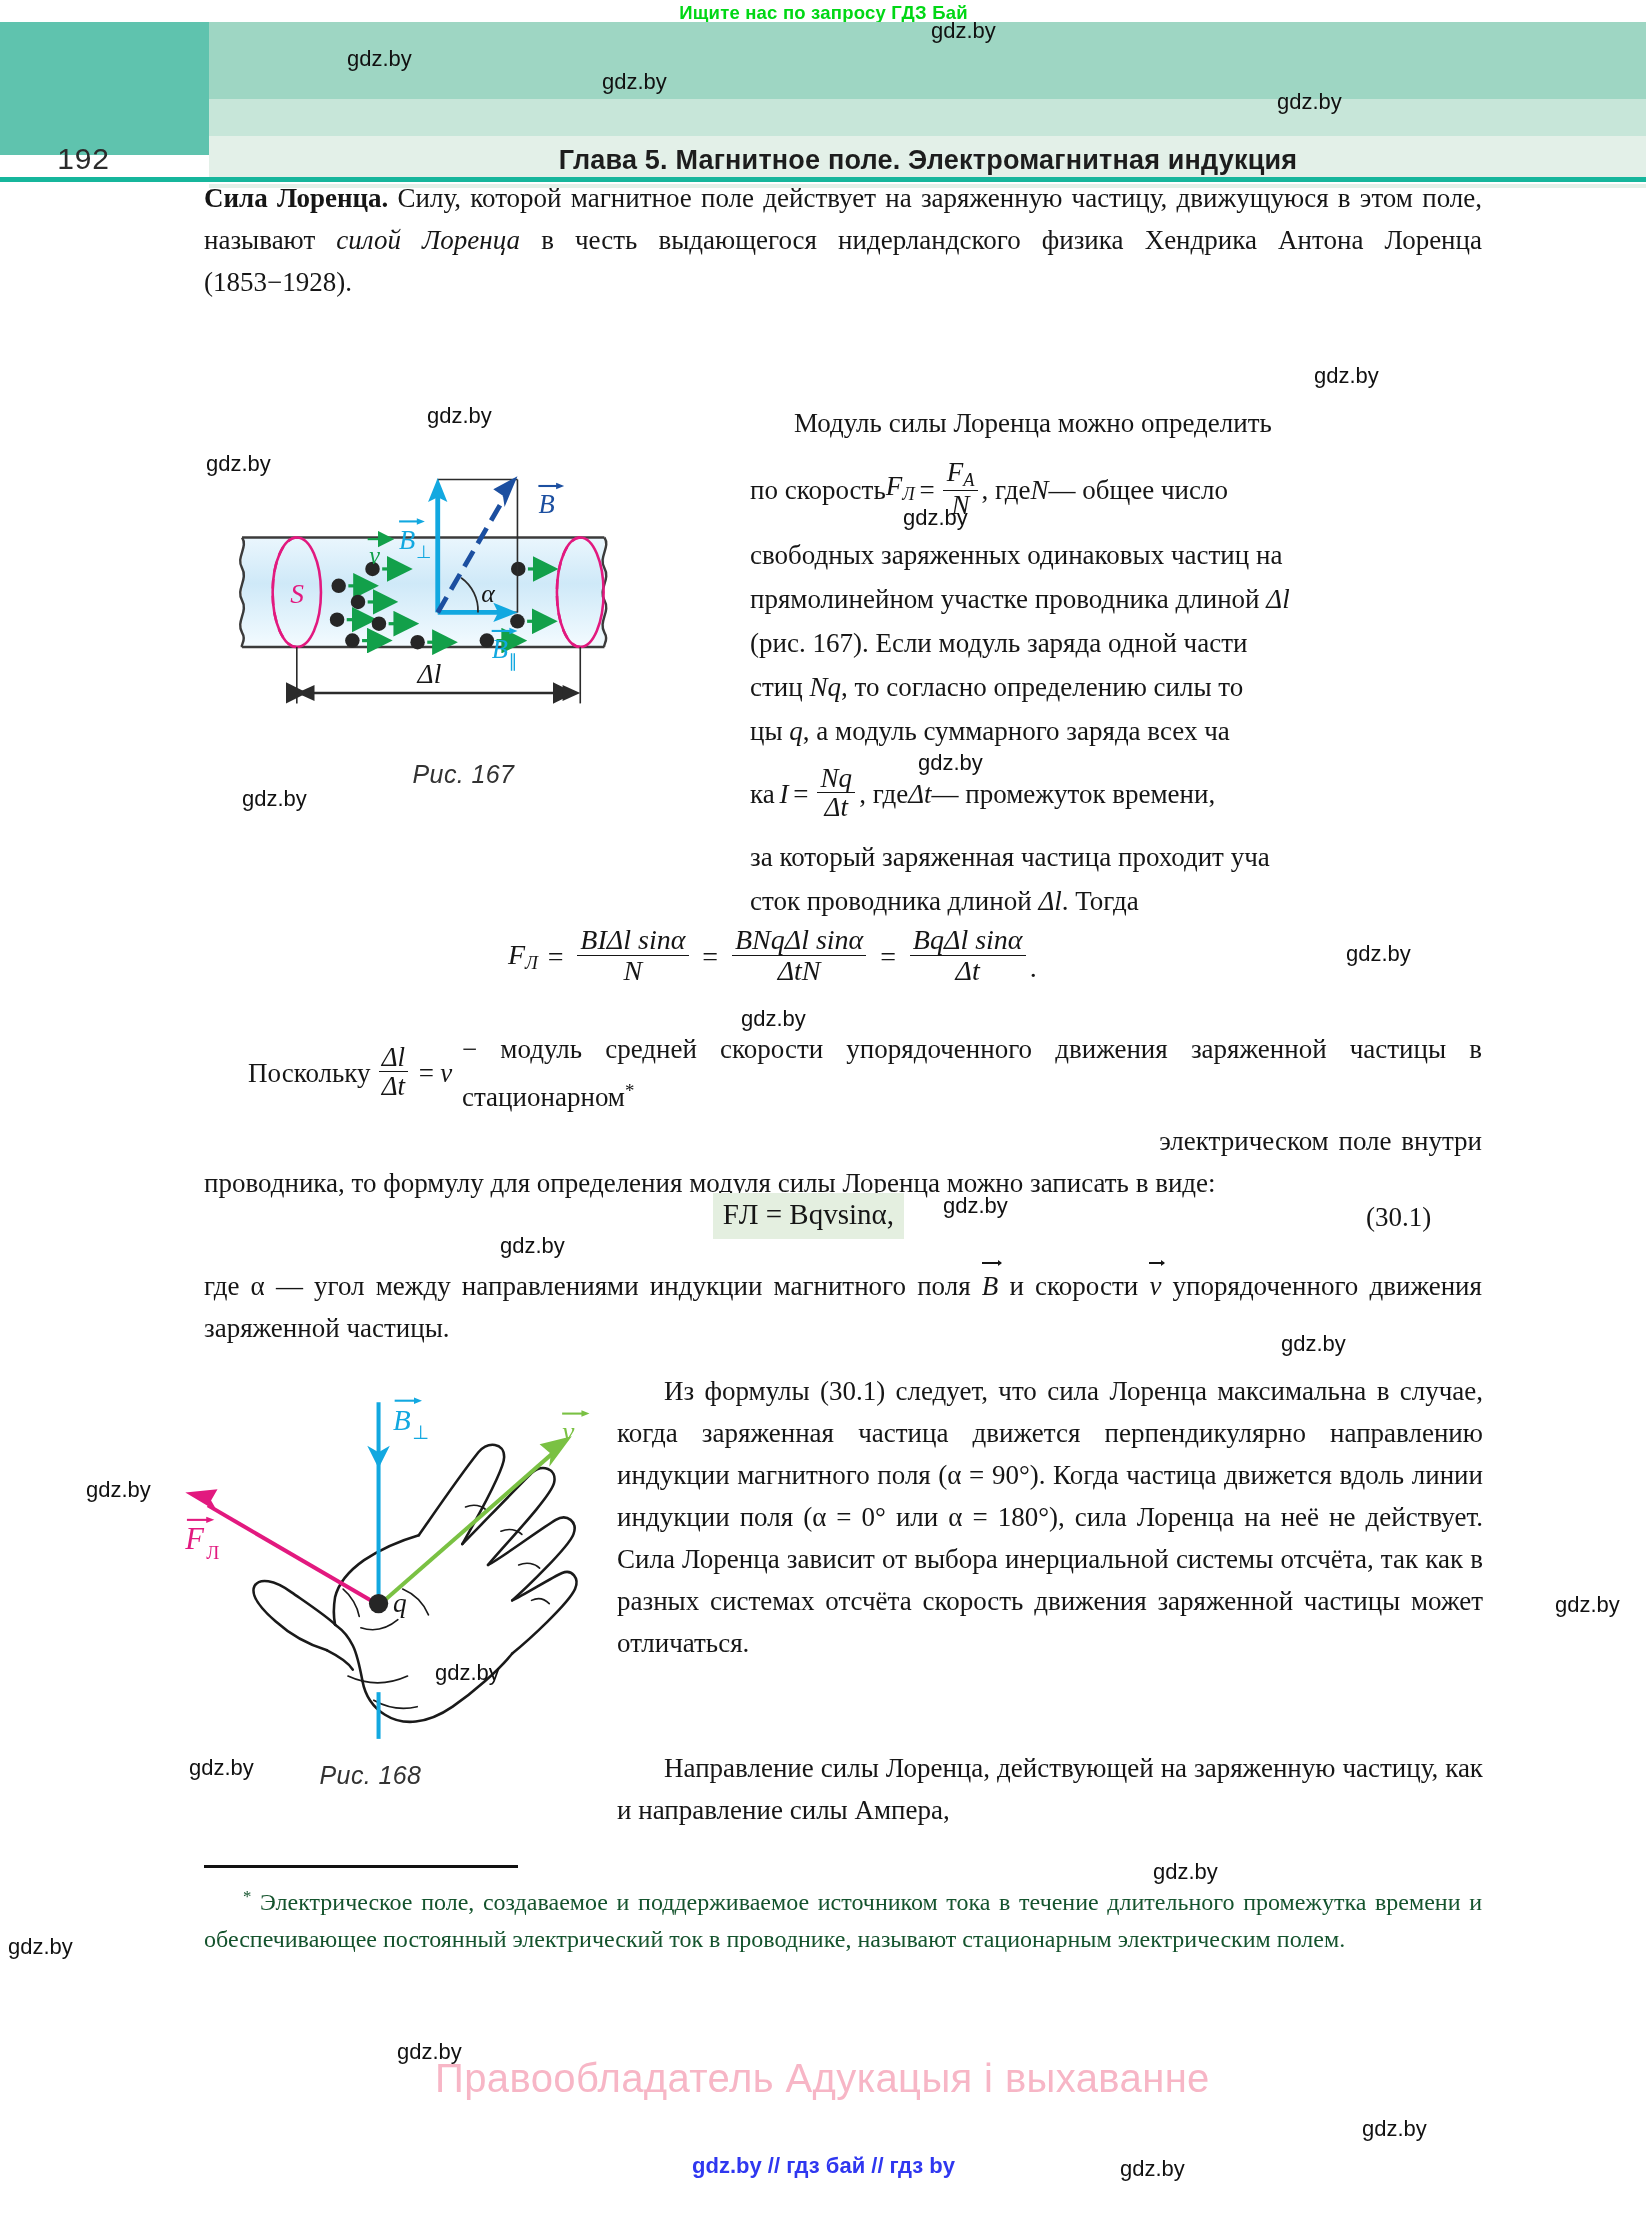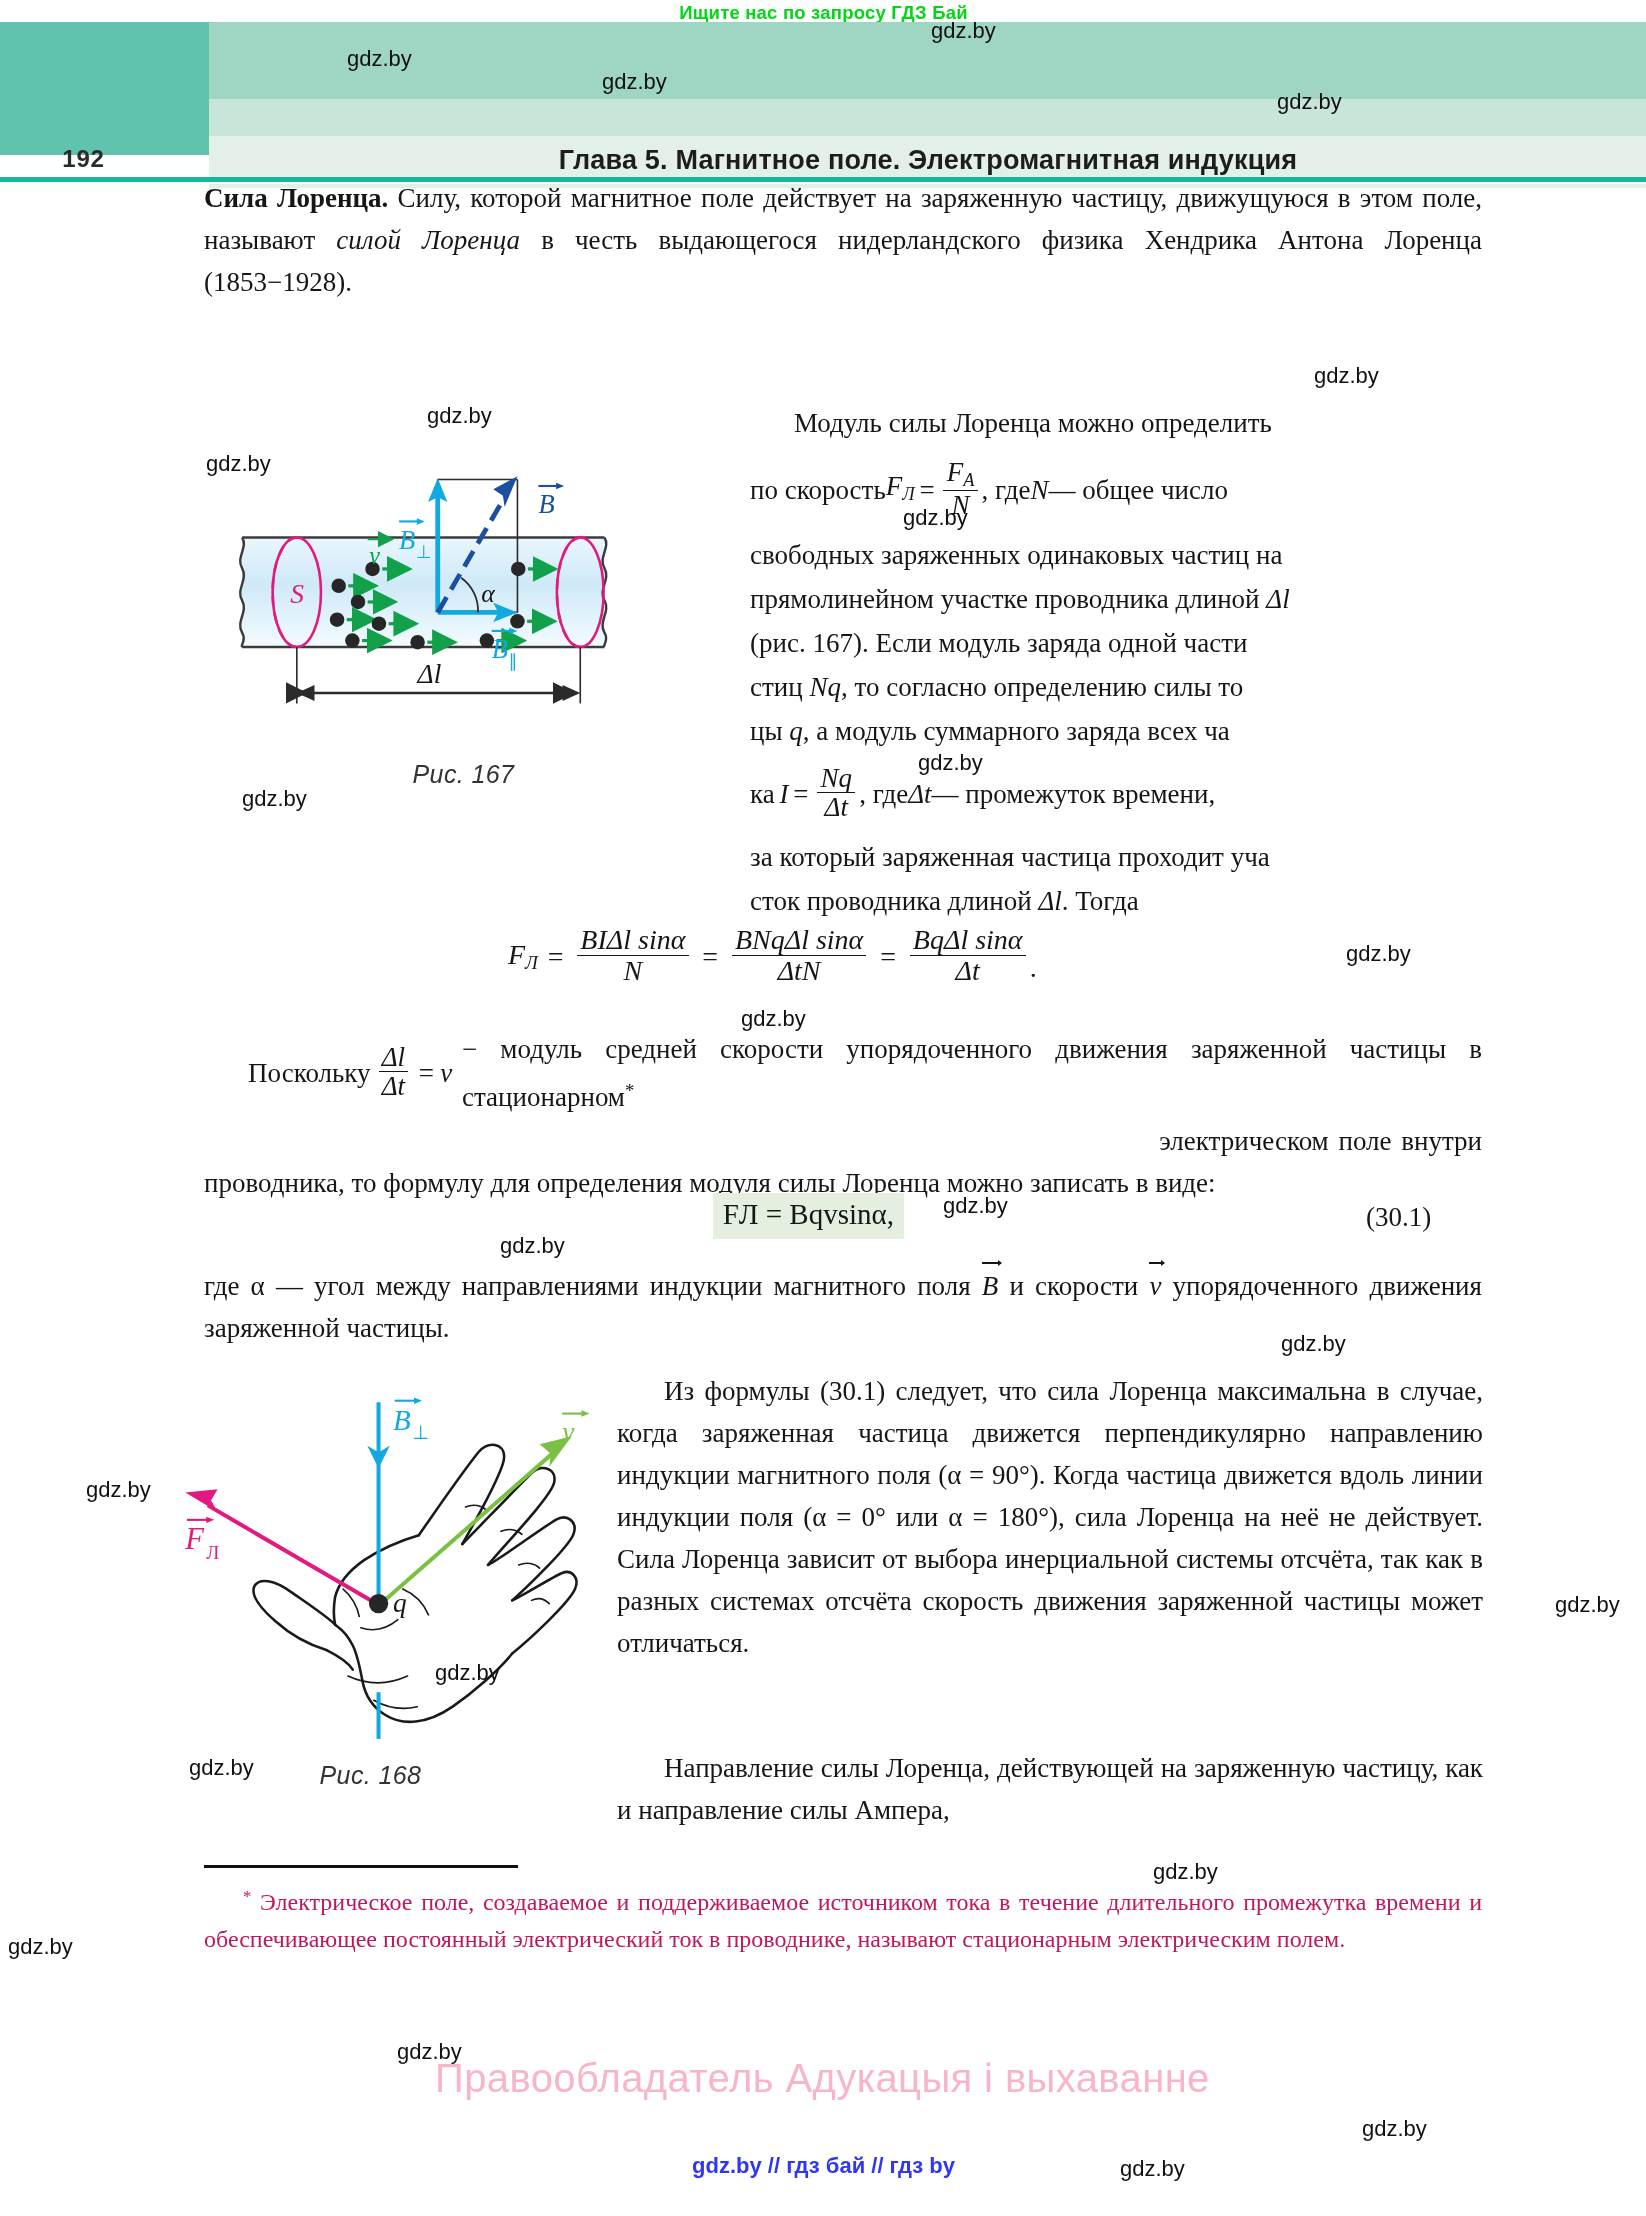--- a/index.html
+++ b/index.html
@@ -27,21 +27,21 @@
   .hdr-band-dark{position:absolute;left:0;top:0;width:1647px;height:114px;background:#9ed6c3;}
   .hdr-left-tab{position:absolute;left:0;top:0;width:209px;height:133px;background:#5fc3ae;}
   .hdr-band-mid{position:absolute;left:209px;top:77px;width:1438px;height:37px;background:#c7e6d9;}
   .hdr-band-light{position:absolute;left:209px;top:114px;width:1438px;height:52px;background:#e3f0e8;}
   .hdr-rule{position:absolute;left:0;top:155px;width:1647px;height:5.6px;background:#16b69c;}
   .hdr-rule2{position:absolute;left:0;top:160px;width:1647px;height:2.4px;background:#ffffff;}
   .pageno{
     position:absolute;left:0;top:114px;width:167px;height:45px;
     display:flex;align-items:center;justify-content:center;
     font-family:"Liberation Sans",sans-serif;
-    font-size:24px;font-weight:700;color:#2b2b2b;letter-spacing:0.8px;
+    font-size:30px;font-weight:400;color:#2b2b2b;letter-spacing:0.8px;
   }
   .hdr-title{
     position:absolute;left:209px;top:113px;width:1438px;height:50px;
     display:flex;align-items:center;justify-content:center;
     font-family:"Liberation Sans",sans-serif;
     font-size:27px;font-weight:700;color:#1d1d1d;letter-spacing:0.2px;
   }
 
   
   .wm{
@@ -104,21 +104,21 @@
   .boxed301{
     position:absolute;background:#e4efe0;padding:4.8px 9.7px 8px 9.7px;
     font-size:29px;font-family:"Liberation Serif",serif;color:#161616;white-space:nowrap;
   }
 
   
   .fnrule{position:absolute;left:204px;top:1865px;width:314px;height:3.2px;background:#111;}
   .footnote{
     position:absolute;left:204px;top:1878px;width:1278px;
     font-family:"Liberation Serif",serif;font-size:24px;line-height:37px;
-    color:#be185d;text-align:justify;
+    color:#14532d;text-align:justify;
   }
 
   
   .bottomline{
     position:absolute;left:0;top:2153px;width:1647px;text-align:center;
     font-family:"Liberation Sans",sans-serif;font-size:22px;font-weight:700;color:#2f37f0;
   }
 </style>
 </head>
 <body>

